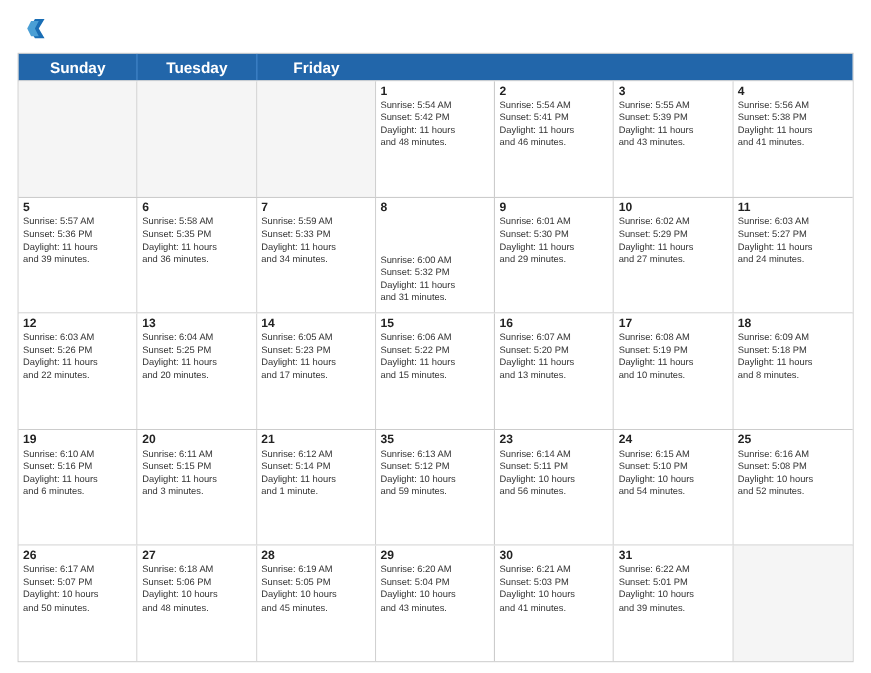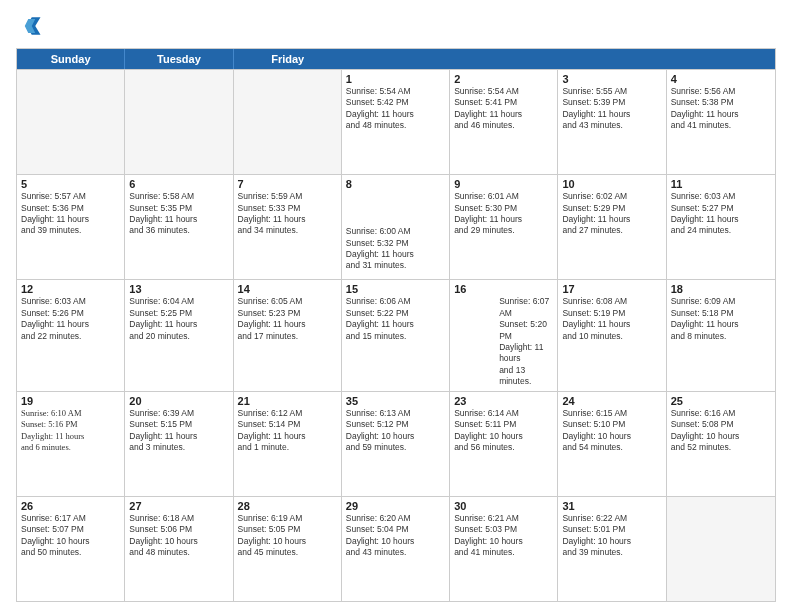--- a/index.html
+++ b/index.html
@@ -60,21 +60,21 @@
       flex-direction: column;
       border: 1px solid #ccc;
     }
     .cal-header-row {
       display: grid;
       grid-template-columns: repeat(7, 1fr);
       background: #2266aa;
     }
     .cal-header-cell {
       color: #fff;
-      font-size: 11px;
+      font-size: 14px;
       font-weight: bold;
       text-align: center;
       padding: 4px 2px;
       border-right: 1px solid #4488cc;
     }
     .cal-header-cell:last-child { border-right: none; }
     .cal-body {
       flex: 1;
       display: flex;
       flex-direction: column;
@@ -245,21 +245,21 @@
           </div>
           <div class="cal-cell">
             <div class="day-num">15</div>
             <div class="day-info" style="white-space: pre-line;">Sunrise: 6:06 AM
 Sunset: 5:22 PM
 Daylight: 11 hours
 and 15 minutes.</div>
           </div>
           <div class="cal-cell">
             <div class="day-num">16</div>
-            <div class="day-info" style="white-space: pre-line; margin-left: 45px;">Sunrise: 6:07 AM
+            <div class="day-info" style="white-space: pre-line;">Sunrise: 6:07 AM
 Sunset: 5:20 PM
 Daylight: 11 hours
 and 13 minutes.</div>
           </div>
           <div class="cal-cell">
             <div class="day-num">17</div>
             <div class="day-info" style="white-space: pre-line;">Sunrise: 6:08 AM
 Sunset: 5:19 PM
 Daylight: 11 hours
 and 10 minutes.</div>
@@ -268,28 +268,28 @@
             <div class="day-num">18</div>
             <div class="day-info" style="white-space: pre-line;">Sunrise: 6:09 AM
 Sunset: 5:18 PM
 Daylight: 11 hours
 and 8 minutes.</div>
           </div>
         </div>
         <div class="cal-row">
           <div class="cal-cell">
             <div class="day-num">19</div>
-            <div class="day-info" style="white-space: pre-line; font-family: Liberation Serif, serif;">Sunrise: 6:10 AM
+            <div class="day-info" style="white-space: pre-line;">Sunrise: 6:10 AM
 Sunset: 5:16 PM
 Daylight: 11 hours
 and 6 minutes.</div>
           </div>
           <div class="cal-cell">
             <div class="day-num">20</div>
-            <div class="day-info" style="white-space: pre-line;">Sunrise: 6:39 AM
+            <div class="day-info" style="white-space: pre-line;">Sunrise: 6:11 AM
 Sunset: 5:15 PM
 Daylight: 11 hours
 and 3 minutes.</div>
           </div>
           <div class="cal-cell">
             <div class="day-num">21</div>
             <div class="day-info" style="white-space: pre-line;">Sunrise: 6:12 AM
 Sunset: 5:14 PM
 Daylight: 11 hours
 and 1 minute.</div>

